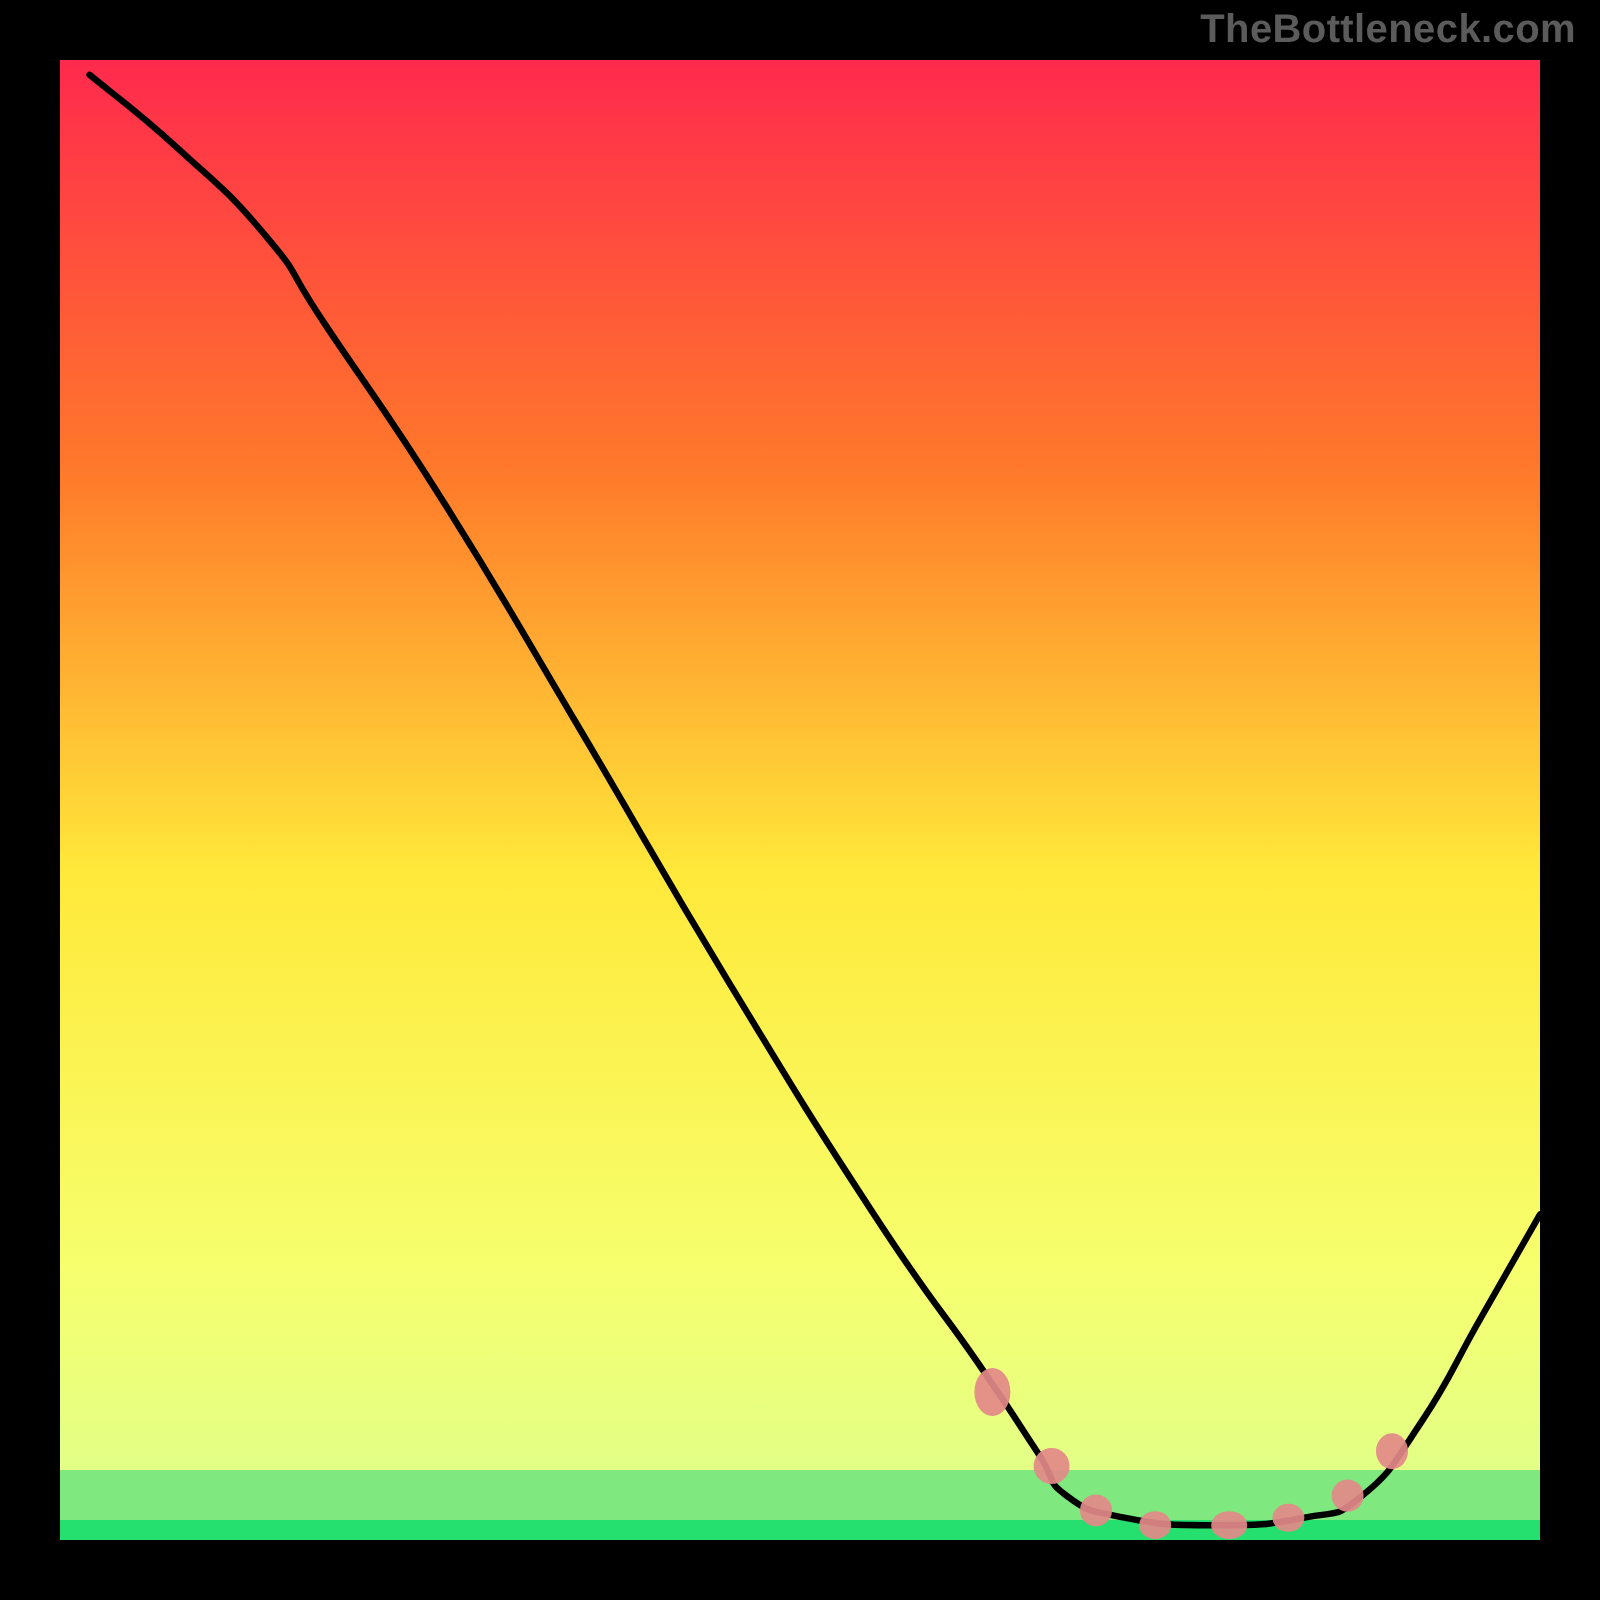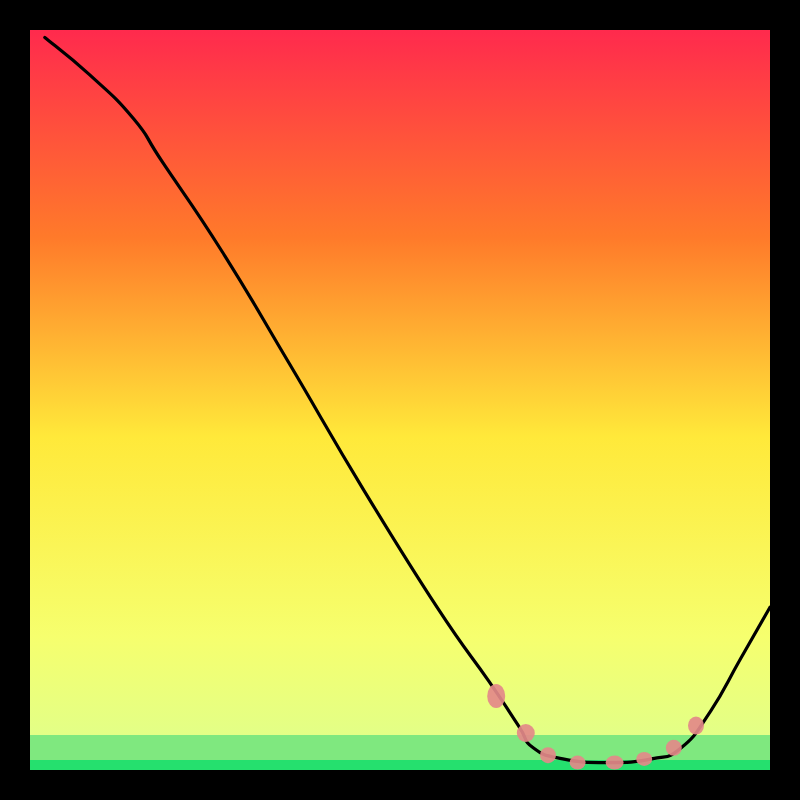--- a/index.html
+++ b/index.html
@@ -27,20 +27,21 @@
     z-index: 5;
   }
   svg {
     display: block;
   }
 </style>
 </head>
 <body>
 
 <div class="chart-wrap">
+  <div class="watermark">TheBottleneck.com</div>
 
   <svg id="plot-svg" width="800" height="800" viewBox="0 0 800 800">
     <defs>
       <linearGradient id="bg-grad" x1="0" y1="0" x2="0" y2="1">
         <stop id="g0" offset="0%" stop-color="#ff2a4d"></stop>
         <stop id="g1" offset="28%" stop-color="#ff7a2a"></stop>
         <stop id="g2" offset="55%" stop-color="#ffe93a"></stop>
         <stop id="g3" offset="82%" stop-color="#f6ff6e"></stop>
         <stop id="g4" offset="100%" stop-color="#dcff8f"></stop>
       </linearGradient>

